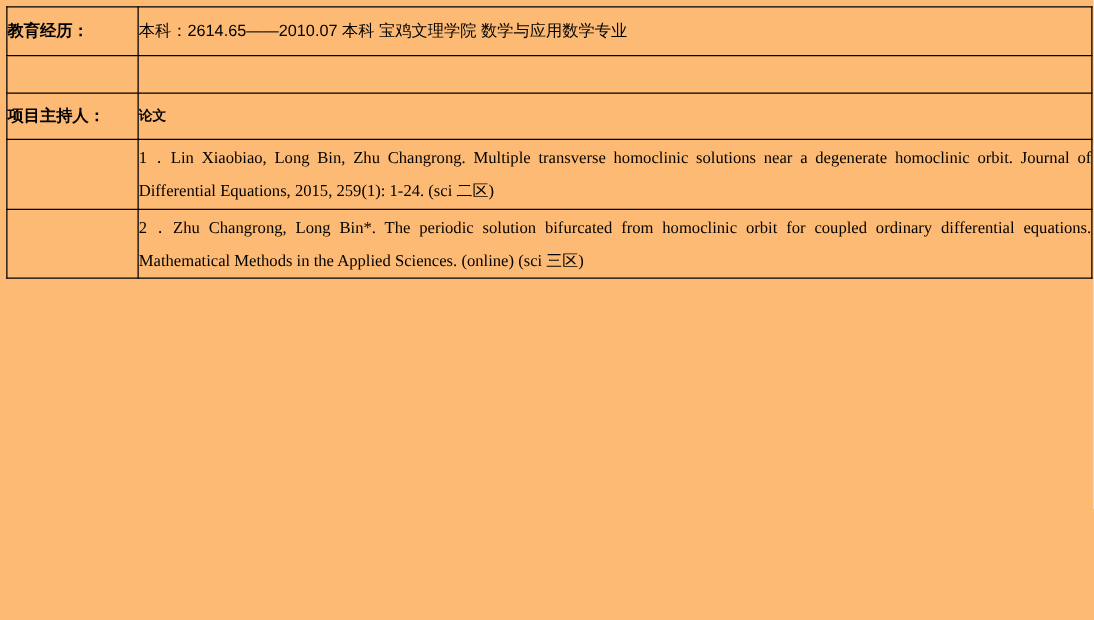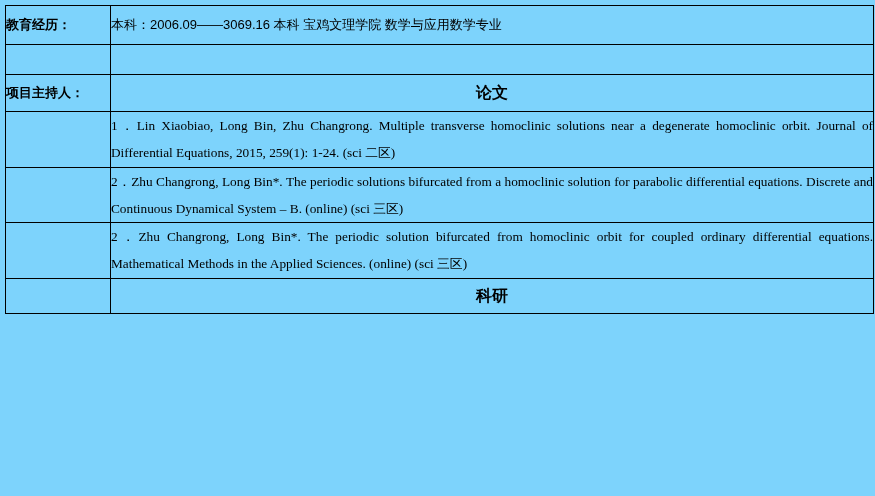--- a/index.html
+++ b/index.html
@@ -11,21 +11,21 @@
     width: 875px;
     height: 496px;
     font-family: "Liberation Serif", serif;
     color: #000000;
     overflow: hidden;
   }
   .page {
     position: relative;
     width: 875px;
     height: 496px;
-    background: #7dd3fc;
+    background: #fdba74;
     box-sizing: border-box;
     padding: 5px 3px 0 3px;
   }
   table.cv {
     border-collapse: collapse;
     width: 868px;
     table-layout: fixed;
     margin-left: 2px;
   }
   table.cv td {
@@ -40,24 +40,23 @@
     padding: 6px 4px 6px 7px;
     font-family: "Liberation Sans", sans-serif;
     font-size: 13px;
     font-weight: bold;
     line-height: 1.5;
     white-space: nowrap;
   }
   .cn-head {
     padding: 8px 4px 8px 10px;
     font-family: "Liberation Sans", sans-serif;
-    font-size: 16px;
+    font-size: 11px;
     font-weight: bold;
     line-height: 1.5;
-    text-align: center;
   }
   .cn-line {
     padding: 9px 8px 9px 10px;
     font-family: "Liberation Sans", sans-serif;
     font-size: 13px;
     line-height: 1.6;
   }
   .en-para {
     padding: 10px 10px 10px 10px;
     font-family: "Liberation Serif", serif;
@@ -84,41 +83,33 @@
 
 <div class="page">
   <table class="cv">
     <colgroup>
       <col class="label-col">
       <col class="content-col">
     </colgroup>
     <tbody>
       <tr class="row-edu1">
         <td class="label-cell">教育经历：</td>
-        <td class="cn-line">本科：2006.09——3069.16 本科 宝鸡文理学院 数学与应用数学专业</td>
+        <td class="cn-line">本科：2614.65——2010.07 本科 宝鸡文理学院 数学与应用数学专业</td>
       </tr>
       <tr class="row-blank">
         <td class="label-cell spacer-cell"></td>
         <td class="cn-line spacer-cell"></td>
       </tr>
       <tr class="row-achv">
         <td class="label-cell">项目主持人：</td>
         <td class="cn-head">论文</td>
       </tr>
       <tr>
         <td class="label-cell"></td>
         <td class="en-para"><span>1．Lin Xiaobiao, Long Bin, Zhu Changrong. Multiple transverse homoclinic solutions near a degenerate homoclinic orbit. Journal of Differential Equations, 2015, 259(1): 1-24. (sci </span><span class="zh">二区</span><span>)</span></td>
       </tr>
       <tr>
         <td class="label-cell"></td>
-        <td class="en-para"><span>2．Zhu Changrong, Long Bin*. The periodic solutions bifurcated from a homoclinic solution for parabolic differential equations. Discrete and Continuous Dynamical System – B. (online) (sci </span><span class="zh">三区</span><span>)</span></td>
-      </tr>
-      <tr>
-        <td class="label-cell"></td>
         <td class="en-para"><span>2．Zhu Changrong, Long Bin*. The periodic solution bifurcated from homoclinic orbit for coupled ordinary differential equations. Mathematical Methods in the Applied Sciences. (online) (sci </span><span class="zh">三区</span><span>)</span></td>
-      </tr>
-      <tr class="row-res">
-        <td class="label-cell"></td>
-        <td class="cn-head">科研</td>
       </tr>
     </tbody>
   </table>
 </div>
 
 </body></html>

